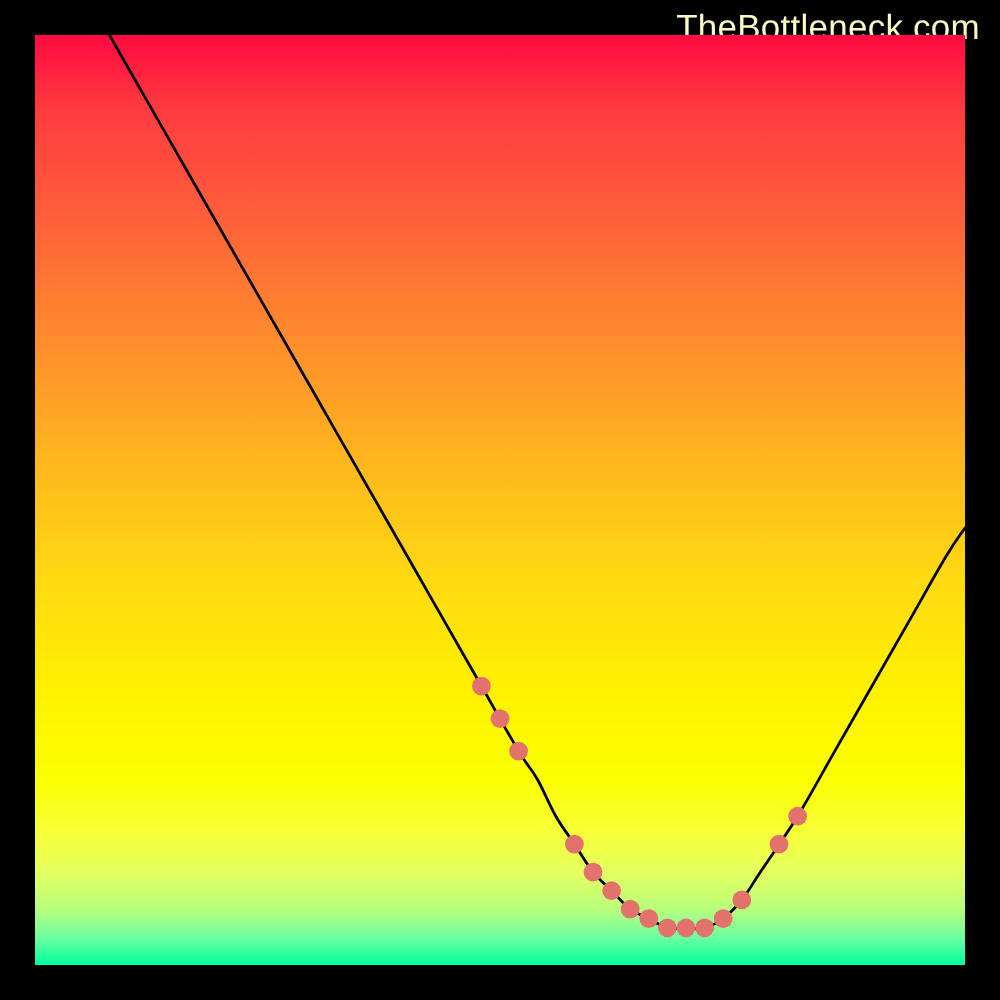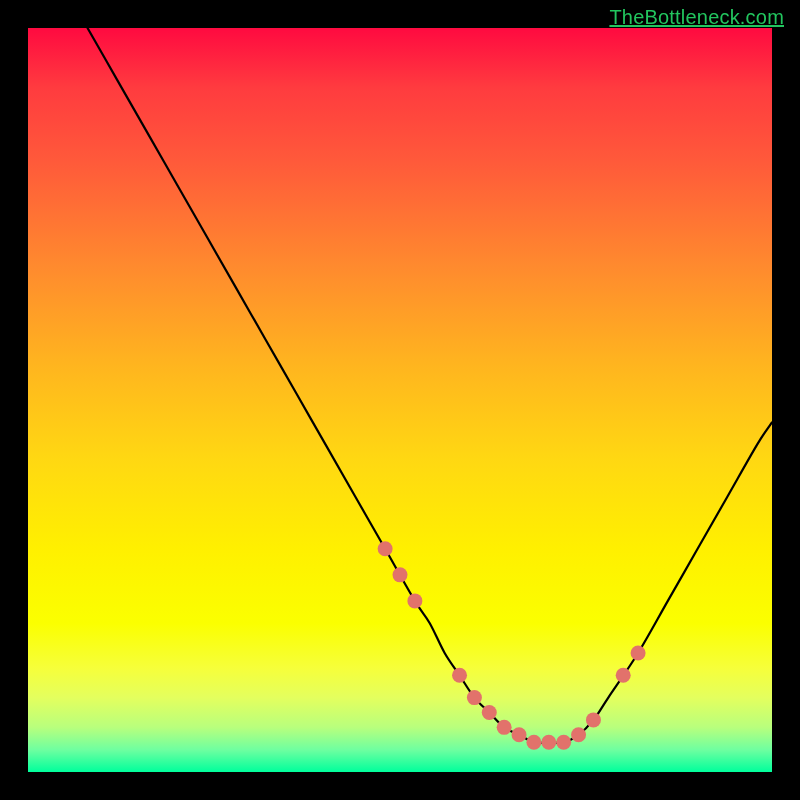--- a/index.html
+++ b/index.html
@@ -37,25 +37,24 @@
       #b8ff7d 94%,
       #6fffa0 97%,
       #00ff9c 100%
     );
   }
   .watermark {
     position: absolute;
     top: 6px;
     right: 16px;
     font-family: Arial, Helvetica, sans-serif;
-    font-size: 20px;
-    color: #22c55e;
+    font-size: 28px;
+    color: #fef9c3;
     letter-spacing: 0.2px;
     user-select: none;
-    text-decoration: underline;
   }
   svg.curve {
     position: absolute;
     left: 0;
     top: 0;
     width: 744px;
     height: 744px;
   }
 </style>
 </head>

